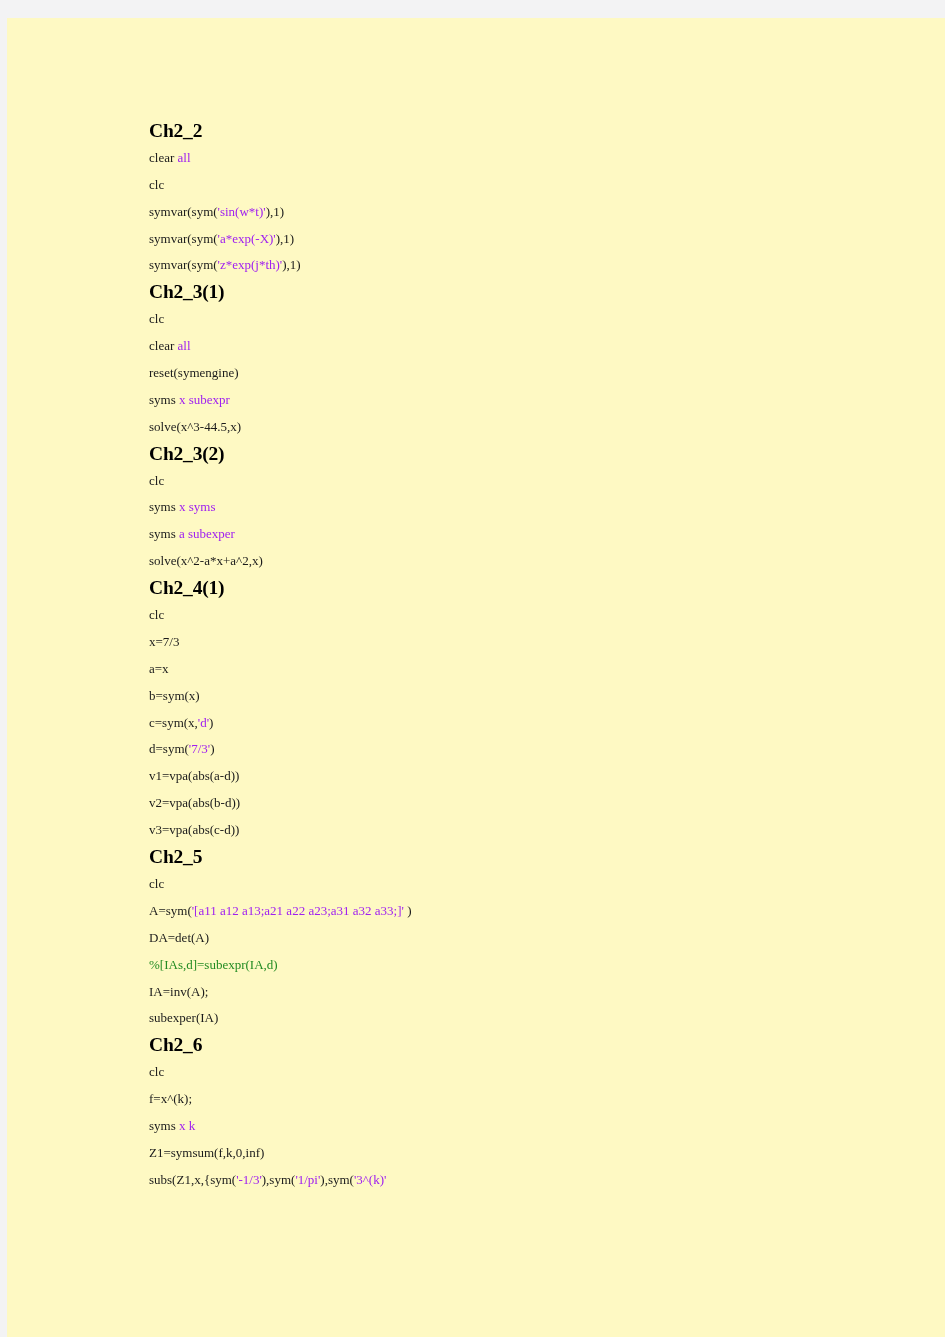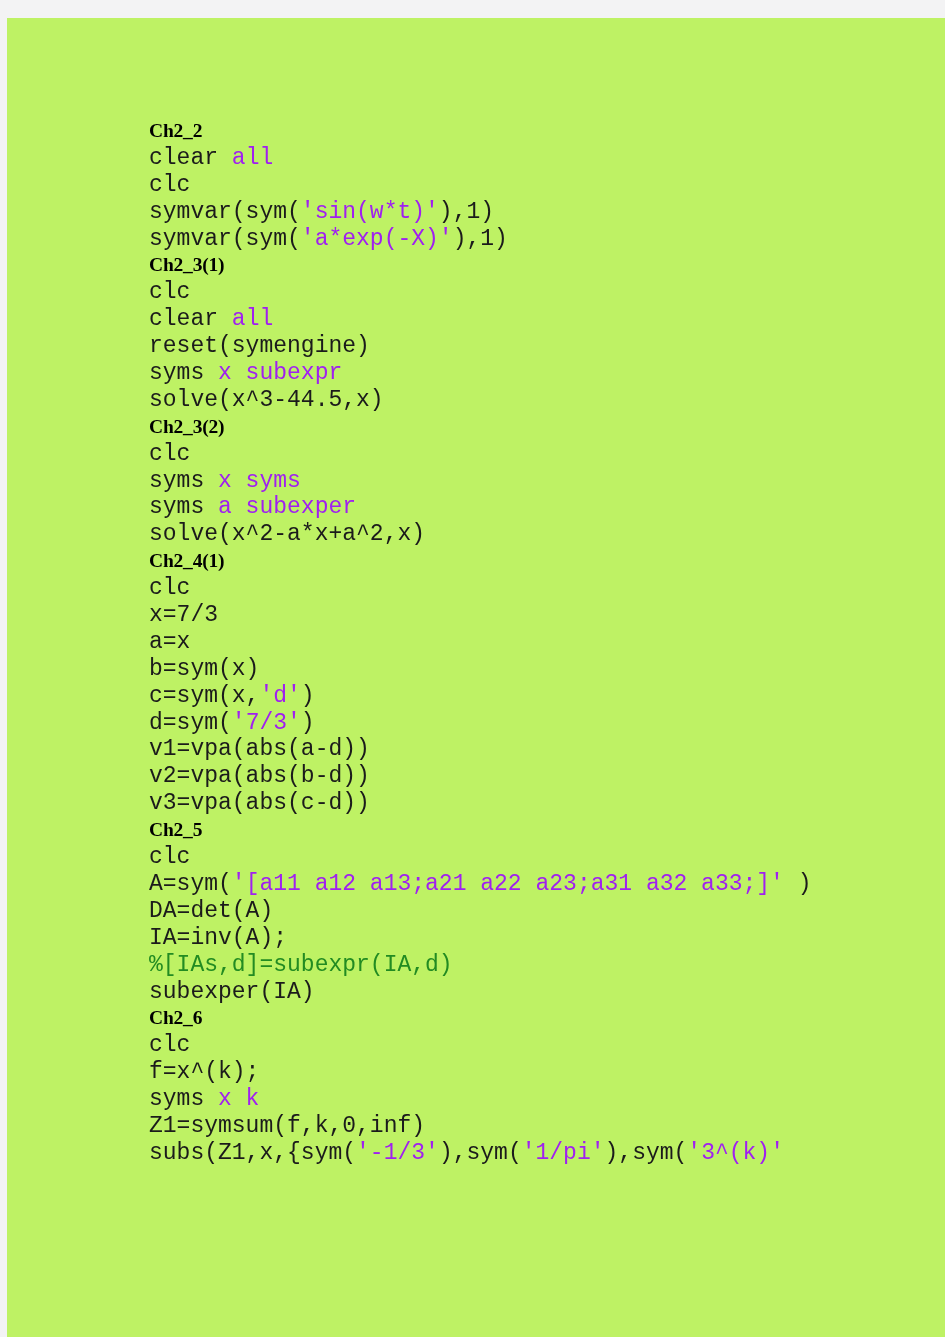--- a/index.html
+++ b/index.html
@@ -25,37 +25,37 @@
     position: absolute;
     top: 0; left: 0;
     width: 7px; height: 1337px;
     background: #f3f3f4;
   }
   #sheet {
     position: absolute;
     top: 18px; left: 7px;
     width: 938px;
     height: 1319px;
-    background: #bef264;
+    background: #fef9c3;
   }
   #listing {
     position: absolute;
     top: 100px;
     left: 142px;
     width: 780px;
   }
   .line {
     height: 26.9px;
     line-height: 26.9px;
     white-space: pre;
     letter-spacing: 0px;
   }
   .code {
-    font-family: Liberation Mono, monospace;
-    font-size: 23px;
+    font-family: Liberation Serif, serif;
+    font-size: 13px;
     color: #1b1b1b;
   }
   .head {
     font-family: "Liberation Serif", "DejaVu Serif", serif;
     font-size: 19.5px;
     font-weight: 700;
     color: #000000;
     letter-spacing: -0.2px;
   }
   .kw   { color: #a020f0; }  
@@ -68,20 +68,21 @@
 <div id="page">
   <div id="top-band"></div>
   <div id="left-band"></div>
   <div id="sheet">
     <div id="listing">
         <div class="line head">Ch2_2</div>
         <div class="line code"><span>clear </span><span class="kw">all</span></div>
         <div class="line code"><span>clc</span></div>
         <div class="line code"><span>symvar(sym(</span><span class="str">'sin(w*t)'</span><span>),1)</span></div>
         <div class="line code"><span>symvar(sym(</span><span class="str">'a*exp(-X)'</span><span>),1)</span></div>
+        <div class="line code"><span>symvar(sym(</span><span class="str">'z*exp(j*th)'</span><span>),1)</span></div>
         <div class="line head">Ch2_3(1)</div>
         <div class="line code"><span>clc</span></div>
         <div class="line code"><span>clear </span><span class="kw">all</span></div>
         <div class="line code"><span>reset(symengine)</span></div>
         <div class="line code"><span>syms </span><span class="kw">x subexpr</span></div>
         <div class="line code"><span>solve(x^3-44.5,x)</span></div>
         <div class="line head">Ch2_3(2)</div>
         <div class="line code"><span>clc</span></div>
         <div class="line code"><span>syms </span><span class="kw">x syms</span></div>
         <div class="line code"><span>syms </span><span class="kw">a subexper</span></div>
@@ -93,22 +94,22 @@
         <div class="line code"><span>b=sym(x)</span></div>
         <div class="line code"><span>c=sym(x,</span><span class="str">'d'</span><span>)</span></div>
         <div class="line code"><span>d=sym(</span><span class="str">'7/3'</span><span>)</span></div>
         <div class="line code"><span>v1=vpa(abs(a-d))</span></div>
         <div class="line code"><span>v2=vpa(abs(b-d))</span></div>
         <div class="line code"><span>v3=vpa(abs(c-d))</span></div>
         <div class="line head">Ch2_5</div>
         <div class="line code"><span>clc</span></div>
         <div class="line code"><span>A=sym(</span><span class="str">'[a11 a12 a13;a21 a22 a23;a31 a32 a33;]'</span><span> )</span></div>
         <div class="line code"><span>DA=det(A)</span></div>
+        <div class="line code"><span class="cmt">%[IAs,d]=subexpr(IA,d)</span></div>
         <div class="line code"><span>IA=inv(A);</span></div>
-        <div class="line code"><span class="cmt">%[IAs,d]=subexpr(IA,d)</span></div>
         <div class="line code"><span>subexper(IA)</span></div>
         <div class="line head">Ch2_6</div>
         <div class="line code"><span>clc</span></div>
         <div class="line code"><span>f=x^(k);</span></div>
         <div class="line code"><span>syms </span><span class="kw">x k</span></div>
         <div class="line code"><span>Z1=symsum(f,k,0,inf)</span></div>
         <div class="line code"><span>subs(Z1,x,{sym(</span><span class="str">'-1/3'</span><span>),sym(</span><span class="str">'1/pi'</span><span>),sym(</span><span class="str">'3^(k)'</span></div>
       </div>
   </div>
 </div>

